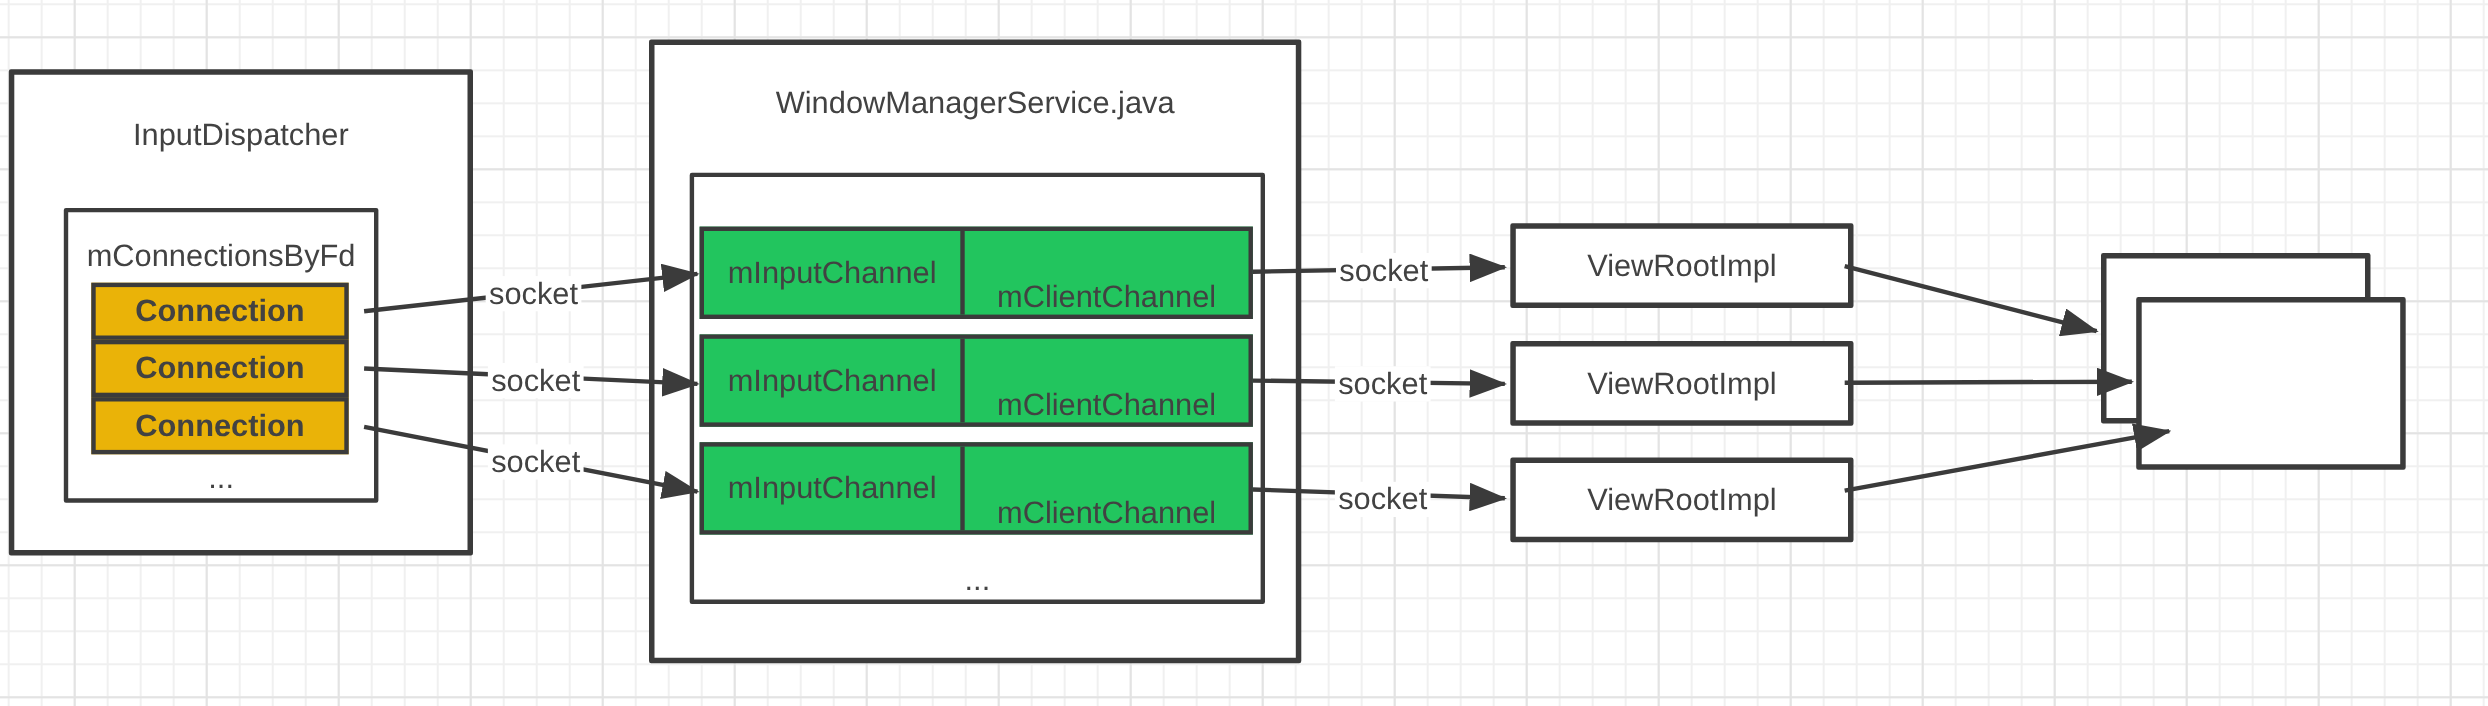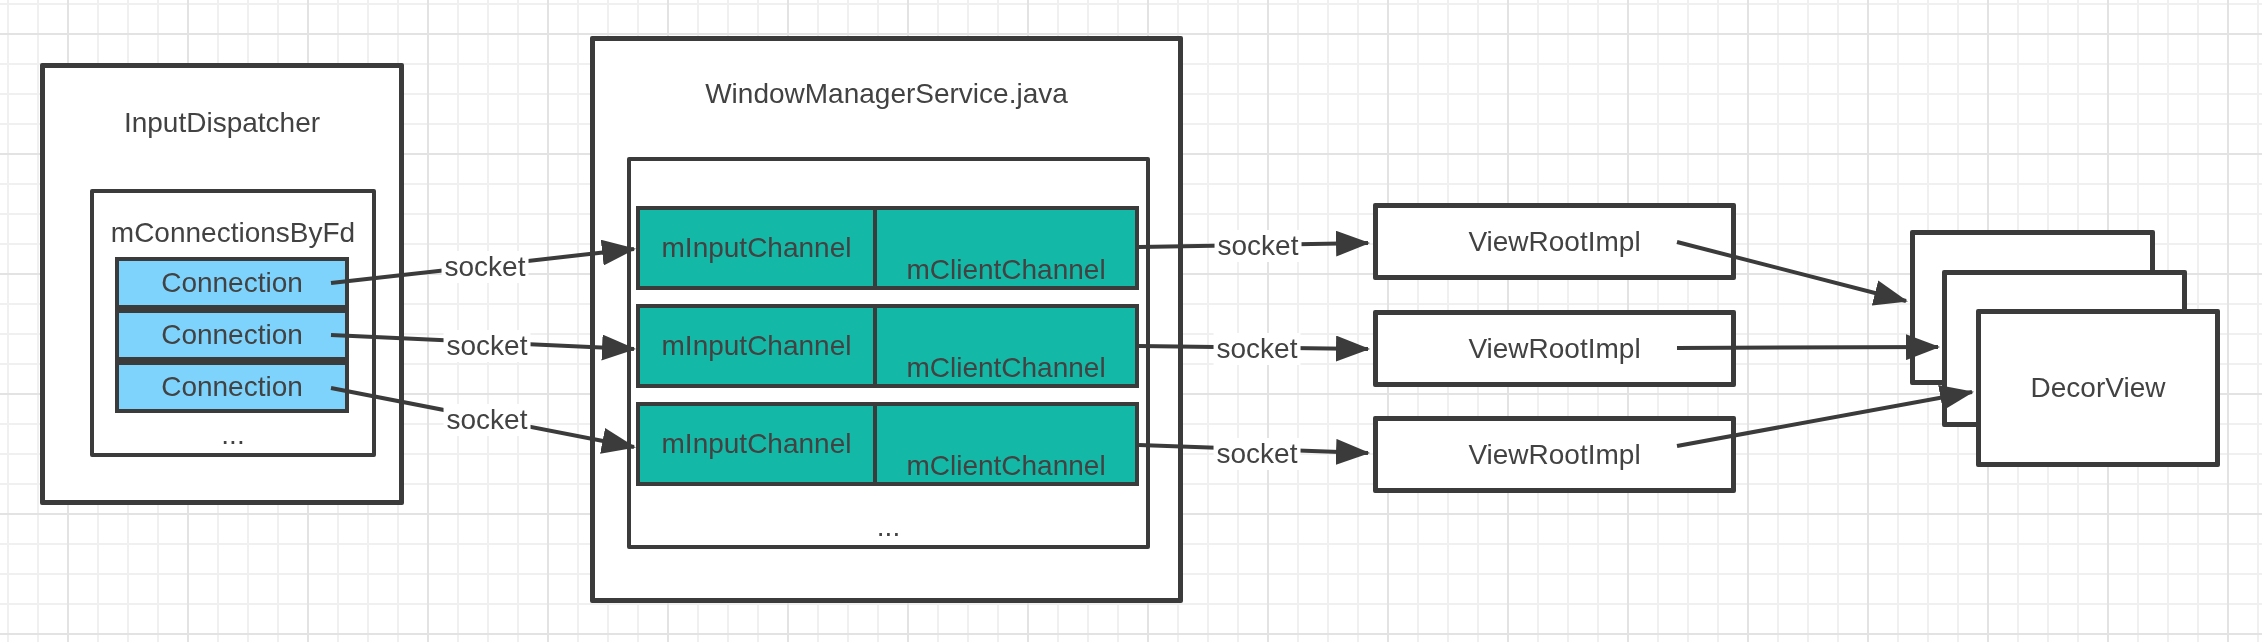--- a/index.html
+++ b/index.html
@@ -32,53 +32,53 @@
     text-align:center;
     line-height:34px;
     white-space:nowrap;
   }
   .flex-center{
     display:flex;align-items:center;justify-content:center;
     white-space:nowrap;
   }
 
   
-  #input-dispatcher{left:40px;top:63px;width:364px;height:442px;z-index:1;}
+  #input-dispatcher{left:8px;top:63px;width:422px;height:442px;z-index:1;}
   #input-dispatcher>.title{top:38px;}
   #connections-map{left:45px;top:121px;width:286px;height:268px;border-width:4px;}
   #connections-map>.title{top:23px;text-align:center;}
   .conn-row{
     position:absolute;left:21px;width:234px;height:52px;
-    background:#7dd3fc;border:4px solid #3b3b3b;box-sizing:border-box;
+    background:#eab308;border:4px solid #3b3b3b;box-sizing:border-box;font-weight:bold;
   }
   .conn-row.r0{top:64px;}
   .conn-row.r1{top:116px;}
   .conn-row.r2{top:168px;}
   #connections-ellipsis{top:228px;line-height:28px;}
 
   
   #wms{left:590px;top:36px;width:593px;height:567px;z-index:1;padding-left:45px;}
   #wms>.title{top:36px;}
   #window-map{left:32px;top:116px;width:523px;height:392px;border-width:4px;}
   #window-map>.title{top:11px;}
   .chan-row{
     position:absolute;left:5px;width:503px;height:84px;
-    background:#14b8a6;border:4px solid #3b3b3b;box-sizing:border-box;
+    background:#22c55e;border:4px solid #3b3b3b;box-sizing:border-box;
     display:flex;
   }
   .chan-row.r0{top:45px;}
   .chan-row.r1{top:143px;}
   .chan-row.r2{top:241px;}
   .chan-cell{display:flex;align-items:center;justify-content:center;white-space:nowrap;}
   .chan-cell.left{width:233px;border-right:4px solid #3b3b3b;flex:none;}
   .chan-cell.right{flex:1;align-items:flex-end;}
   #window-map-ellipsis{top:352px;line-height:28px;}
 
   
-  .viewroot{left:1373px;width:363px;height:77px;z-index:1;}
+  .viewroot{left:1373px;width:312px;height:77px;z-index:1;}
   .viewroot.v0{top:203px;}
   .viewroot.v1{top:310px;}
   .viewroot.v2{top:416px;}
 
   
   #decor-back  {left:1910px;top:230px;width:245px;height:155px;z-index:1;}
   #decor-middle{left:1942px;top:270px;width:245px;height:157px;z-index:2;}
   #decor-front {left:1976px;top:309px;width:244px;height:158px;z-index:3;}
 
   
@@ -160,23 +160,20 @@
   </div>
   <div class="box viewroot v1 flex-center">
     <span>ViewRootImpl</span>
   </div>
   <div class="box viewroot v2 flex-center">
     <span>ViewRootImpl</span>
   </div>
 
   <div class="box" id="decor-back"></div>
   <div class="box" id="decor-middle"></div>
-  <div class="box flex-center" id="decor-front">
-    <span>DecorView</span>
-  </div>
 
   <svg id="arrows" width="2262" height="642" viewBox="0 0 2262 642">
     <defs>
       <marker id="ah" markerUnits="userSpaceOnUse" markerWidth="34" markerHeight="26" refX="32" refY="13" orient="auto">
         <path d="M0,0 L34,13 L0,26 Z" fill="#3b3b3b"></path>
       </marker>
     </defs>
 
     <path d="M331,283 L634,249" stroke="#3b3b3b" stroke-width="4" fill="none" marker-end="url(#ah)"></path>
     <path d="M331,335 L634,349" stroke="#3b3b3b" stroke-width="4" fill="none" marker-end="url(#ah)"></path>

